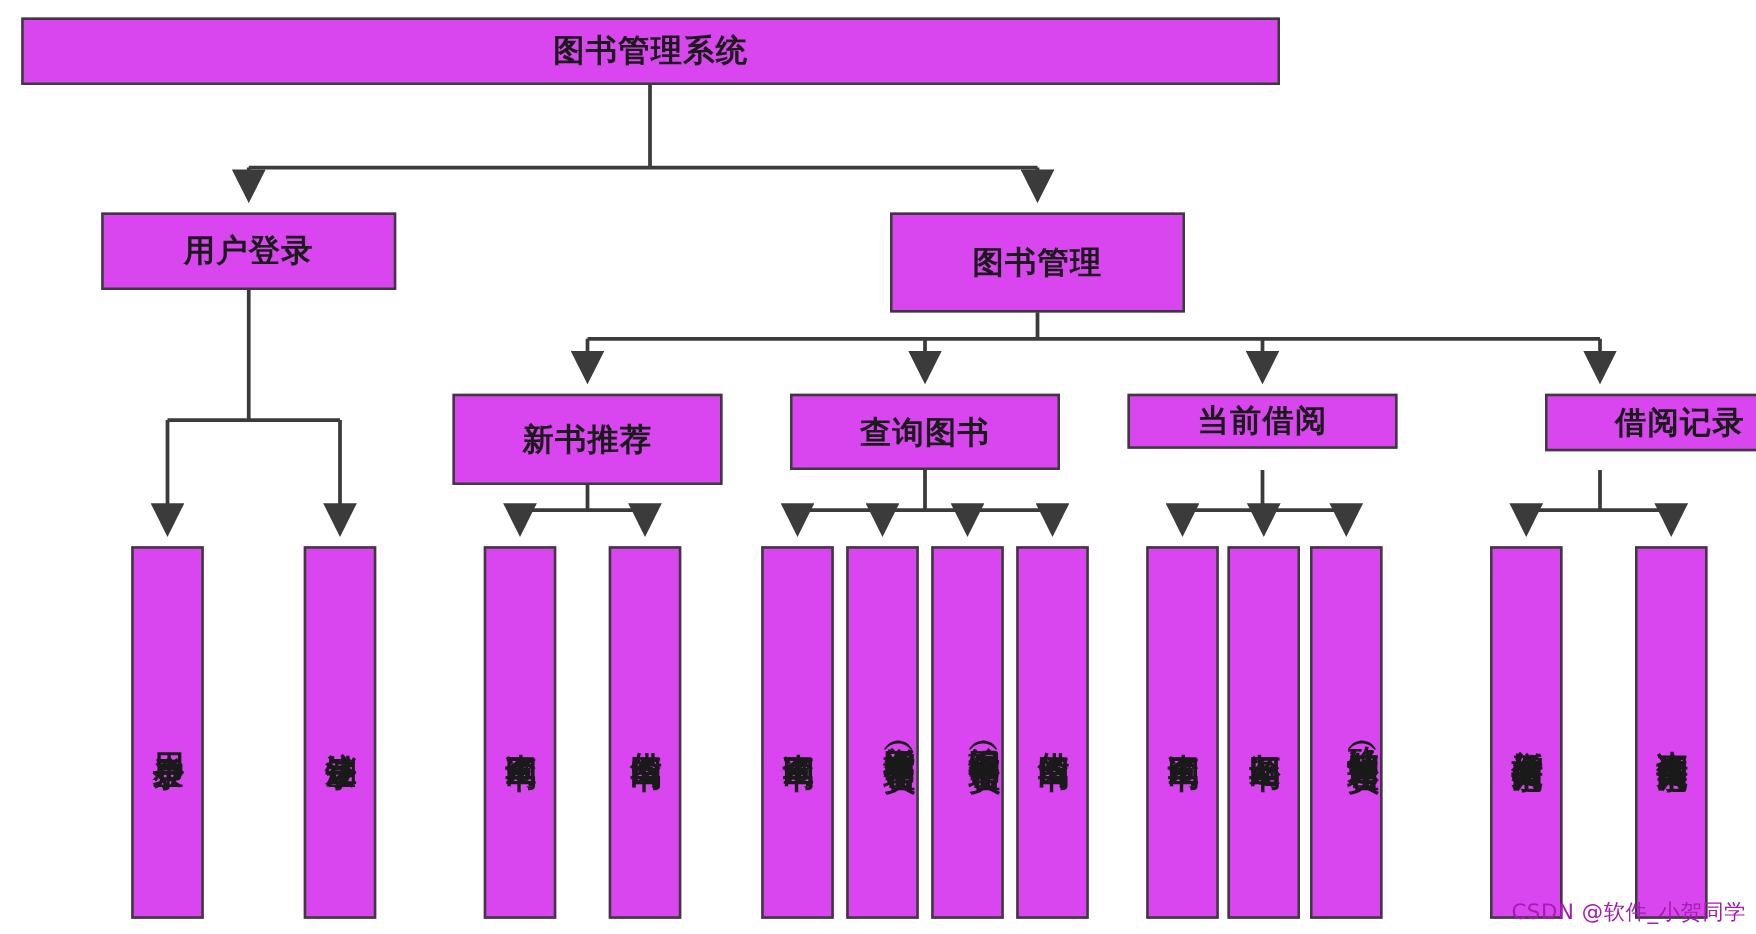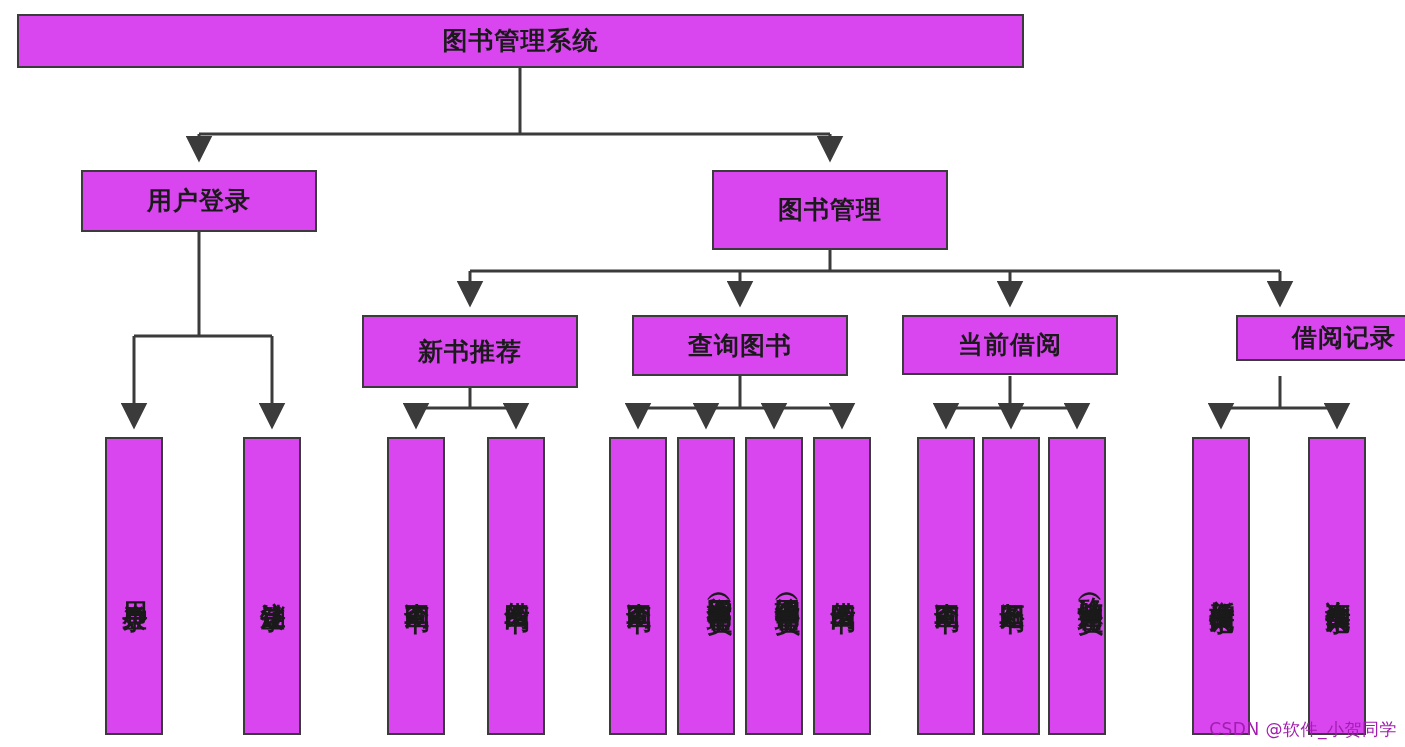--- a/index.html
+++ b/index.html
@@ -134,21 +134,21 @@
   <div class="node horiz" style="left:712px; top:170px; width:236px; height:80px;">
     <span>图书管理</span>
   </div>
 
   <div class="node horiz" style="left:362px; top:315px; width:216px; height:73px;">
     <span>新书推荐</span>
   </div>
   <div class="node horiz" style="left:632px; top:315px; width:216px; height:61px;">
     <span>查询图书</span>
   </div>
-  <div class="node horiz" style="left:902px; top:315px; width:216px; height:60px;">
+  <div class="node horiz" style="left:902px; top:315px; width:216px; height:44px;">
     <span>当前借阅</span>
   </div>
   <div class="node horiz" style="left:1236px; top:315px; width:216px; height:46px;">
     <span>借阅记录</span>
   </div>
 
   <div class="node vert" style="left:105px; top:437px; width:58px; height:298px;">
     <span>用户登录</span>
   </div>
   <div class="node vert" style="left:243px; top:437px; width:58px; height:298px;">

